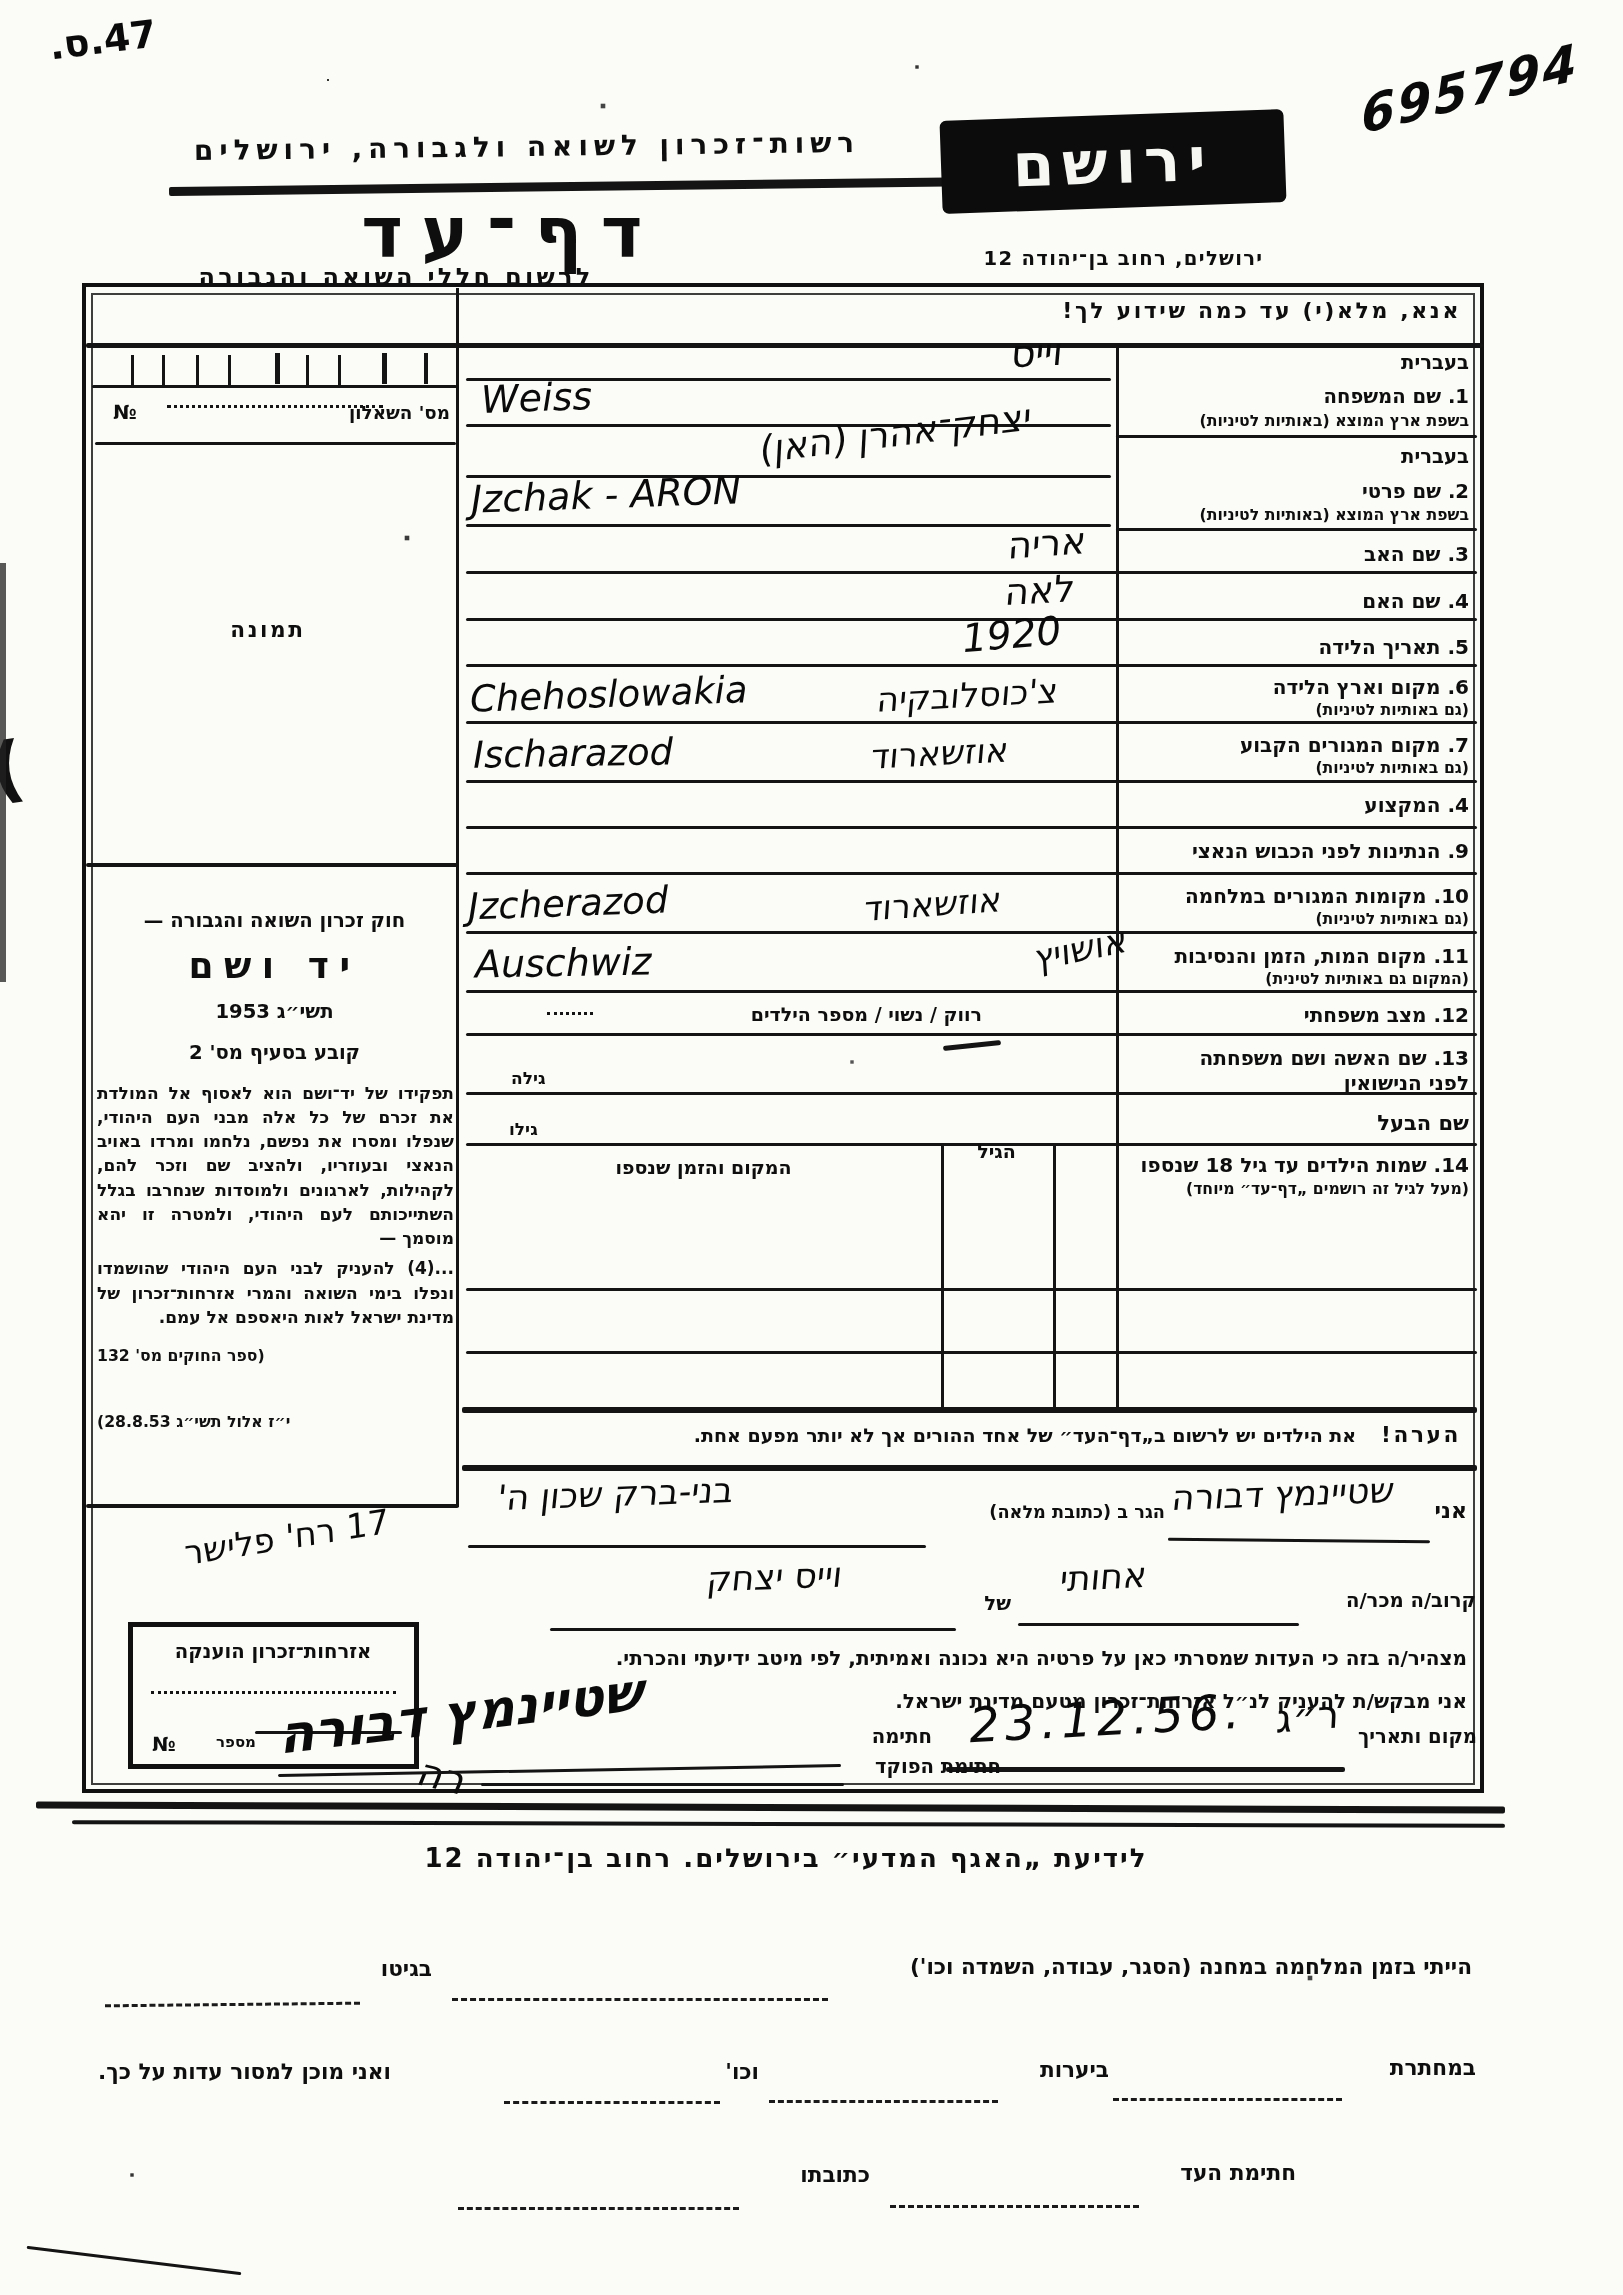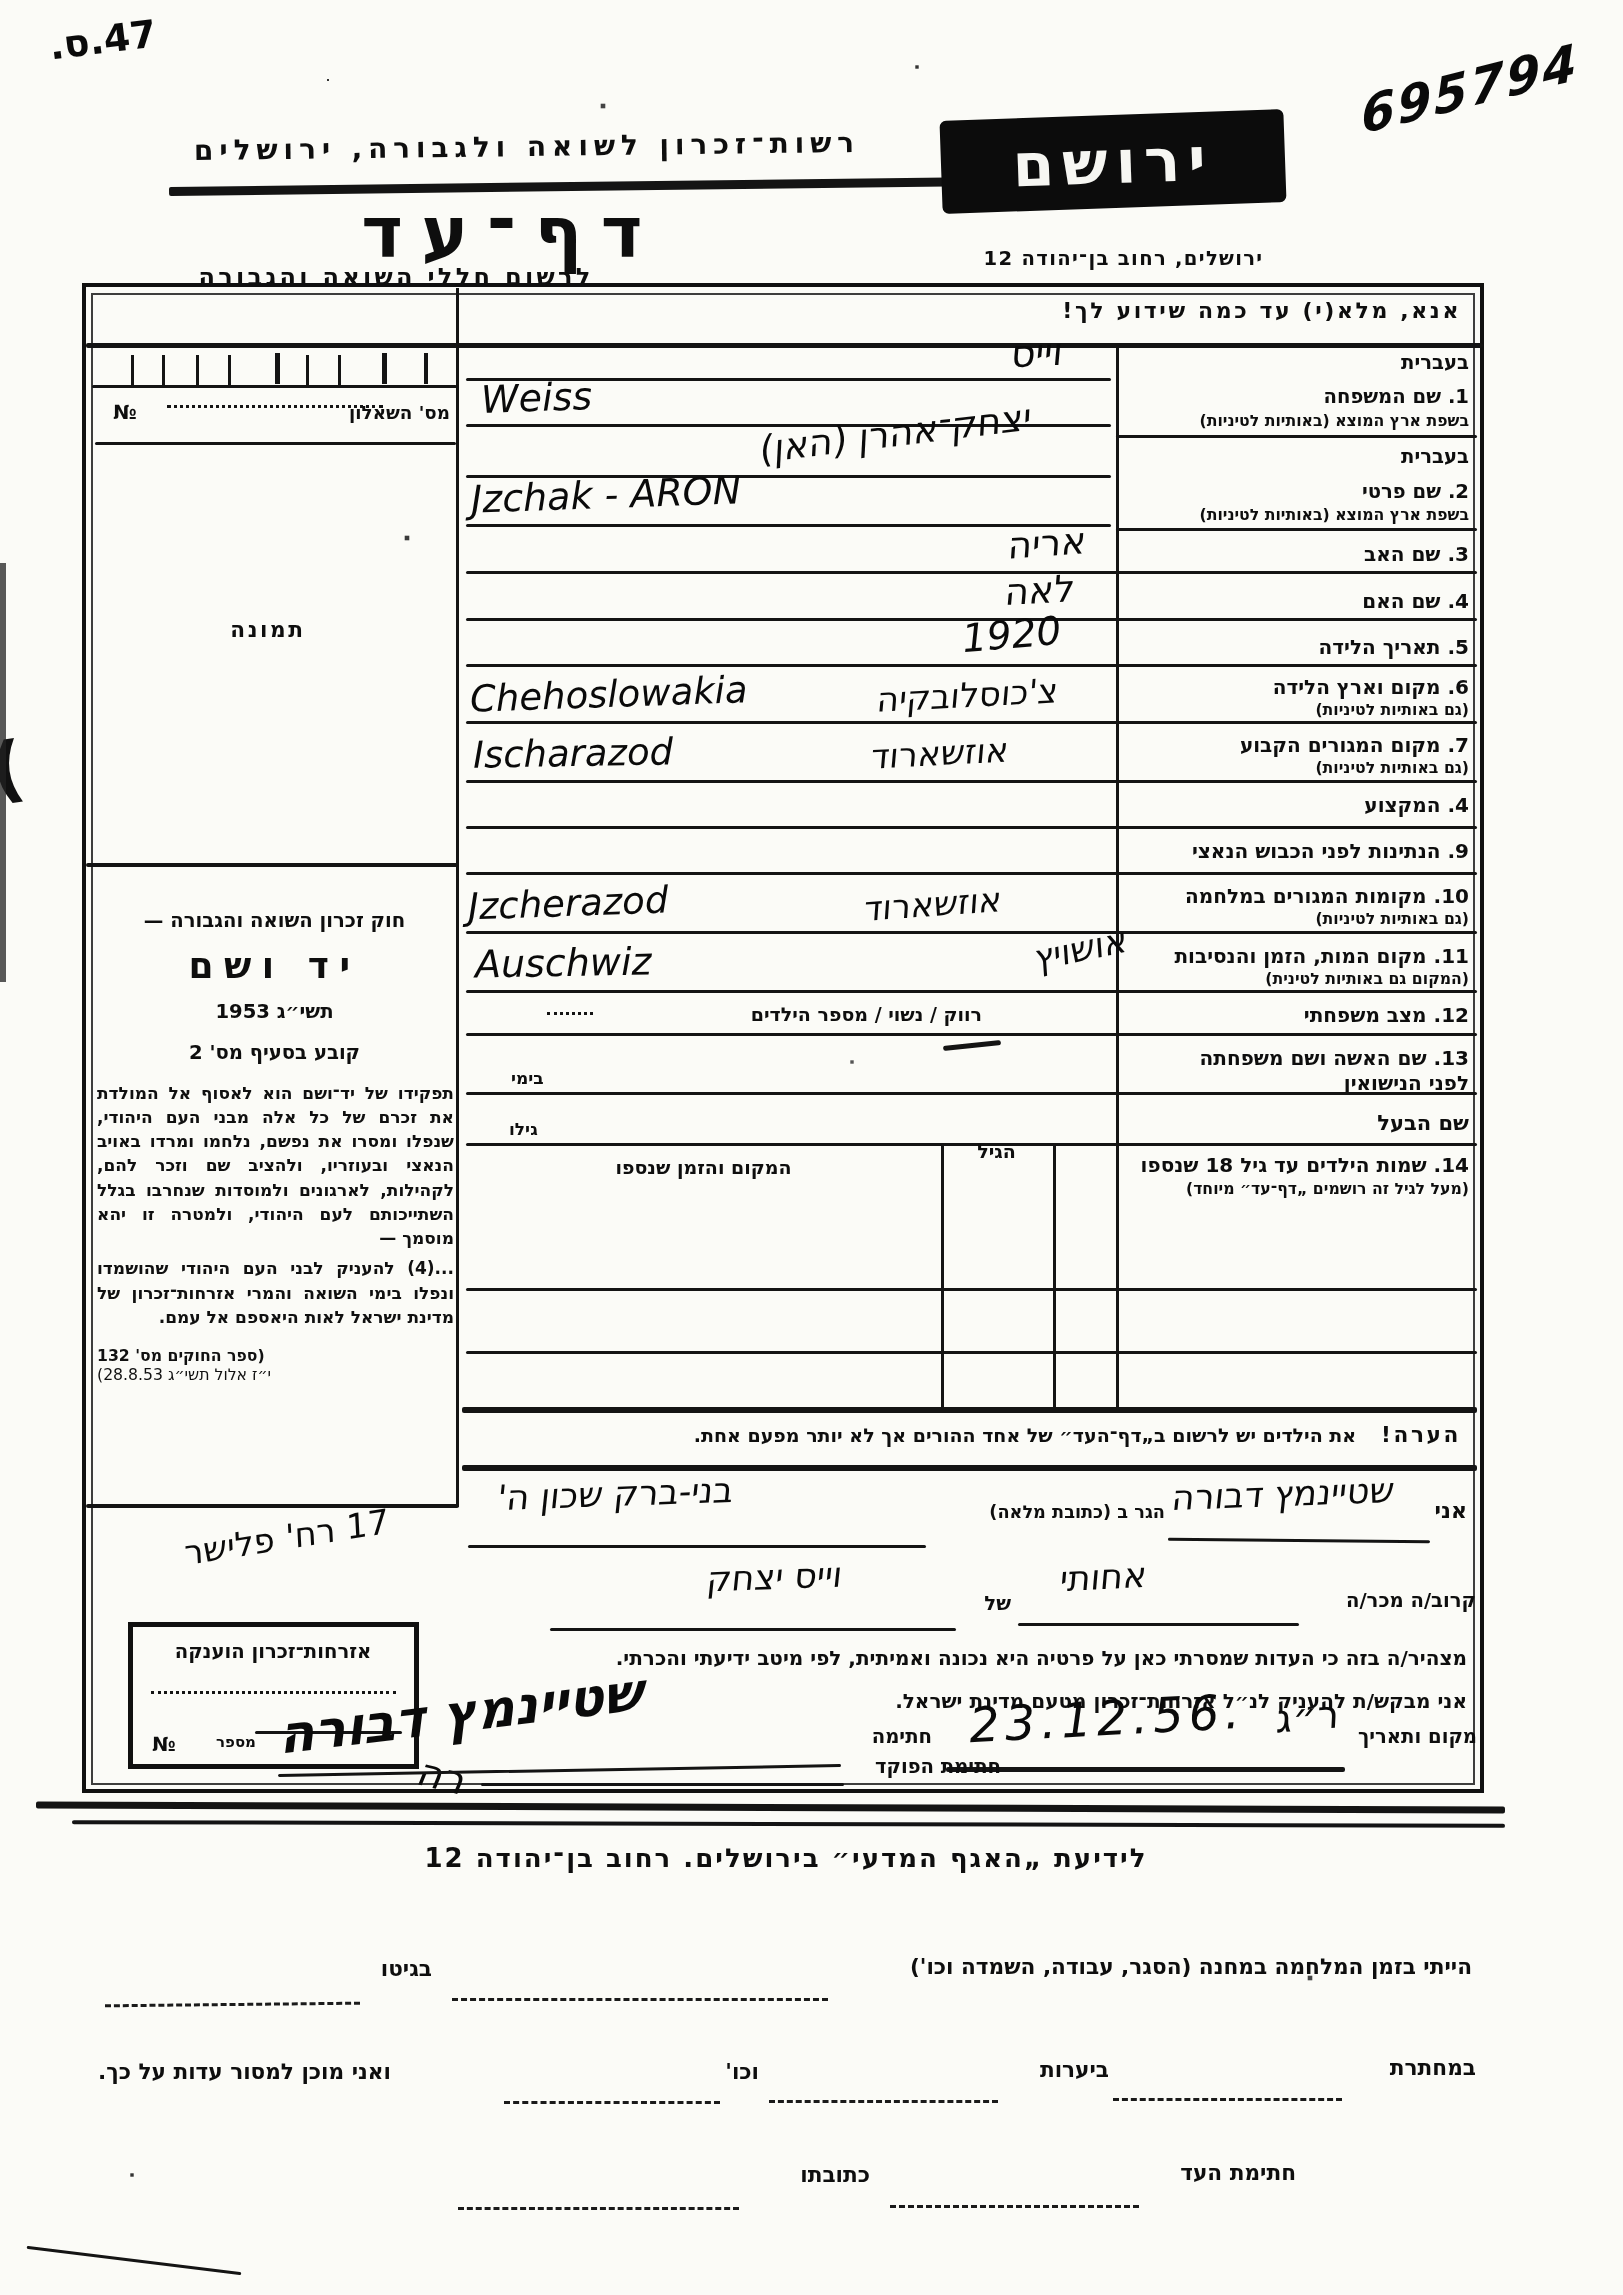--- a/index.html
+++ b/index.html
@@ -68,21 +68,21 @@
 
   <div class="ctr" style="left:98px;top:909px;width:353px;font-size:19.6px;">חוק זכרון השואה והגבורה —</div>
   <div class="ctr" style="left:98px;top:945px;width:353px;font-size:36px;letter-spacing:10.5px;">יד ושם</div>
   <div class="ctr" style="left:98px;top:1000px;width:353px;font-size:19.6px;">תשי״ג 1953</div>
   <div class="ctr" style="left:98px;top:1041px;width:353px;font-size:19.6px;">קובע בסעיף מס' 2</div>
 
   <div style="position:absolute;left:97px;top:1081px;width:357px;">
     <div class="para" style="font-size:17px;line-height:1.42;">תפקידו של יד־ושם הוא לאסוף אל המולדת את זכרם של כל אלה מבני העם היהודי, שנפלו ומסרו את נפשם, נלחמו ומרדו באויב הנאצי ובעוזריו, ולהציב שם וזכר להם, לקהילות, לארגונים ולמוסדות שנחרבו בגלל השתייכותם לעם היהודי, ולמטרה זו יהא מוסמך —</div>
     <div class="para" style="font-size:17px;line-height:1.42;margin-top:6.5px;">...(4) להעניק לבני העם היהודי שהושמדו ונפלו בימי השואה והמרי אזרחות־זכרון של מדינת ישראל לאות היאספם אל עמם.</div>
     <div style="direction:rtl;text-align:left;font-weight:bold;font-size:15.7px;margin-top:17px;">(ספר החוקים מס' 132</div>
-    <div style="direction:rtl;text-align:left;font-weight:normal;font-size:15.7px;">י״ז אלול תשי״ג 28.8.53)</div>
+    <div style="direction:rtl;text-align:left;font-weight:bold;font-size:15.7px;margin-top:47px;">י״ז אלול תשי״ג 28.8.53)</div>
   </div>
 
   <div class="ln" style="left:86px;top:1504px;width:373px;height:3.9px;"></div>
 
   <div class="hwh" style="left:183px;top:1517px;font-size:34px;transform:rotate(-9deg) skewX(-6deg);">17 רח' פלישר</div>
 
   <div style="position:absolute;left:128px;top:1622px;width:291px;height:147px;border:5.2px solid #101010;box-sizing:border-box;"></div>
   <div class="ctr" style="left:137px;top:1640px;width:272px;font-size:19.6px;">אזרחות־זכרון הוענקה</div>
   <div class="dln" style="left:151px;top:1691px;width:245px;"></div>
   <div class="ln" style="left:255px;top:1731px;width:147px;"></div>
@@ -153,21 +153,21 @@
   <div class="hw" style="left:475px;top:941px;font-size:38px;transform:rotate(-1deg);">Auschwiz</div>
 
   <div class="lbl" style="right:154px;top:1003px;font-size:20px;">12. מצב משפחתי</div>
   <div class="lbl" style="right:641px;top:1003px;font-size:19px;">רווק / נשוי / מספר הילדים</div>
   <div class="dln" style="left:547px;top:1012px;width:46px;"></div>
   <div class="ln" style="left:466px;top:1033px;width:1011px;height:2.6px;"></div>
   <div class="ln" style="left:943px;top:1043px;width:58px;height:4.6px;transform:rotate(-6deg);border-radius:2.6px;"></div>
 
   <div class="lbl" style="right:154px;top:1046px;font-size:20px;">13. שם האשה ושם משפחתה</div>
   <div class="lbl" style="right:154px;top:1071px;font-size:20px;">לפני הנישואין</div>
-  <div class="lbl" style="left:511px;top:1068px;font-size:17px;">בימי</div>
+  <div class="lbl" style="left:511px;top:1068px;font-size:17px;">גילה</div>
   <div class="ln" style="left:466px;top:1092px;width:1011px;height:2.6px;"></div>
 
   <div class="lbl" style="right:154px;top:1111px;font-size:21px;">שם הבעל</div>
   <div class="lbl" style="left:509px;top:1119px;font-size:17px;">גילו</div>
   <div class="ln" style="left:466px;top:1143px;width:1011px;height:3.3px;"></div>
 
   <div class="lbl" style="right:154px;top:1153px;font-size:20px;">14. שמות הילדים עד גיל 18 שנספו</div>
   <div class="lbl" style="right:154px;top:1179px;font-size:15.7px;">(מעל לגיל זה רושמים „דף־עד״ מיוחד)</div>
   <div class="ctr" style="left:466px;top:1156px;width:475px;font-size:19px;">המקום והזמן שנספו</div>
   <div class="ctr" style="left:941px;top:1140px;width:111px;font-size:19px;">הגיל</div>

